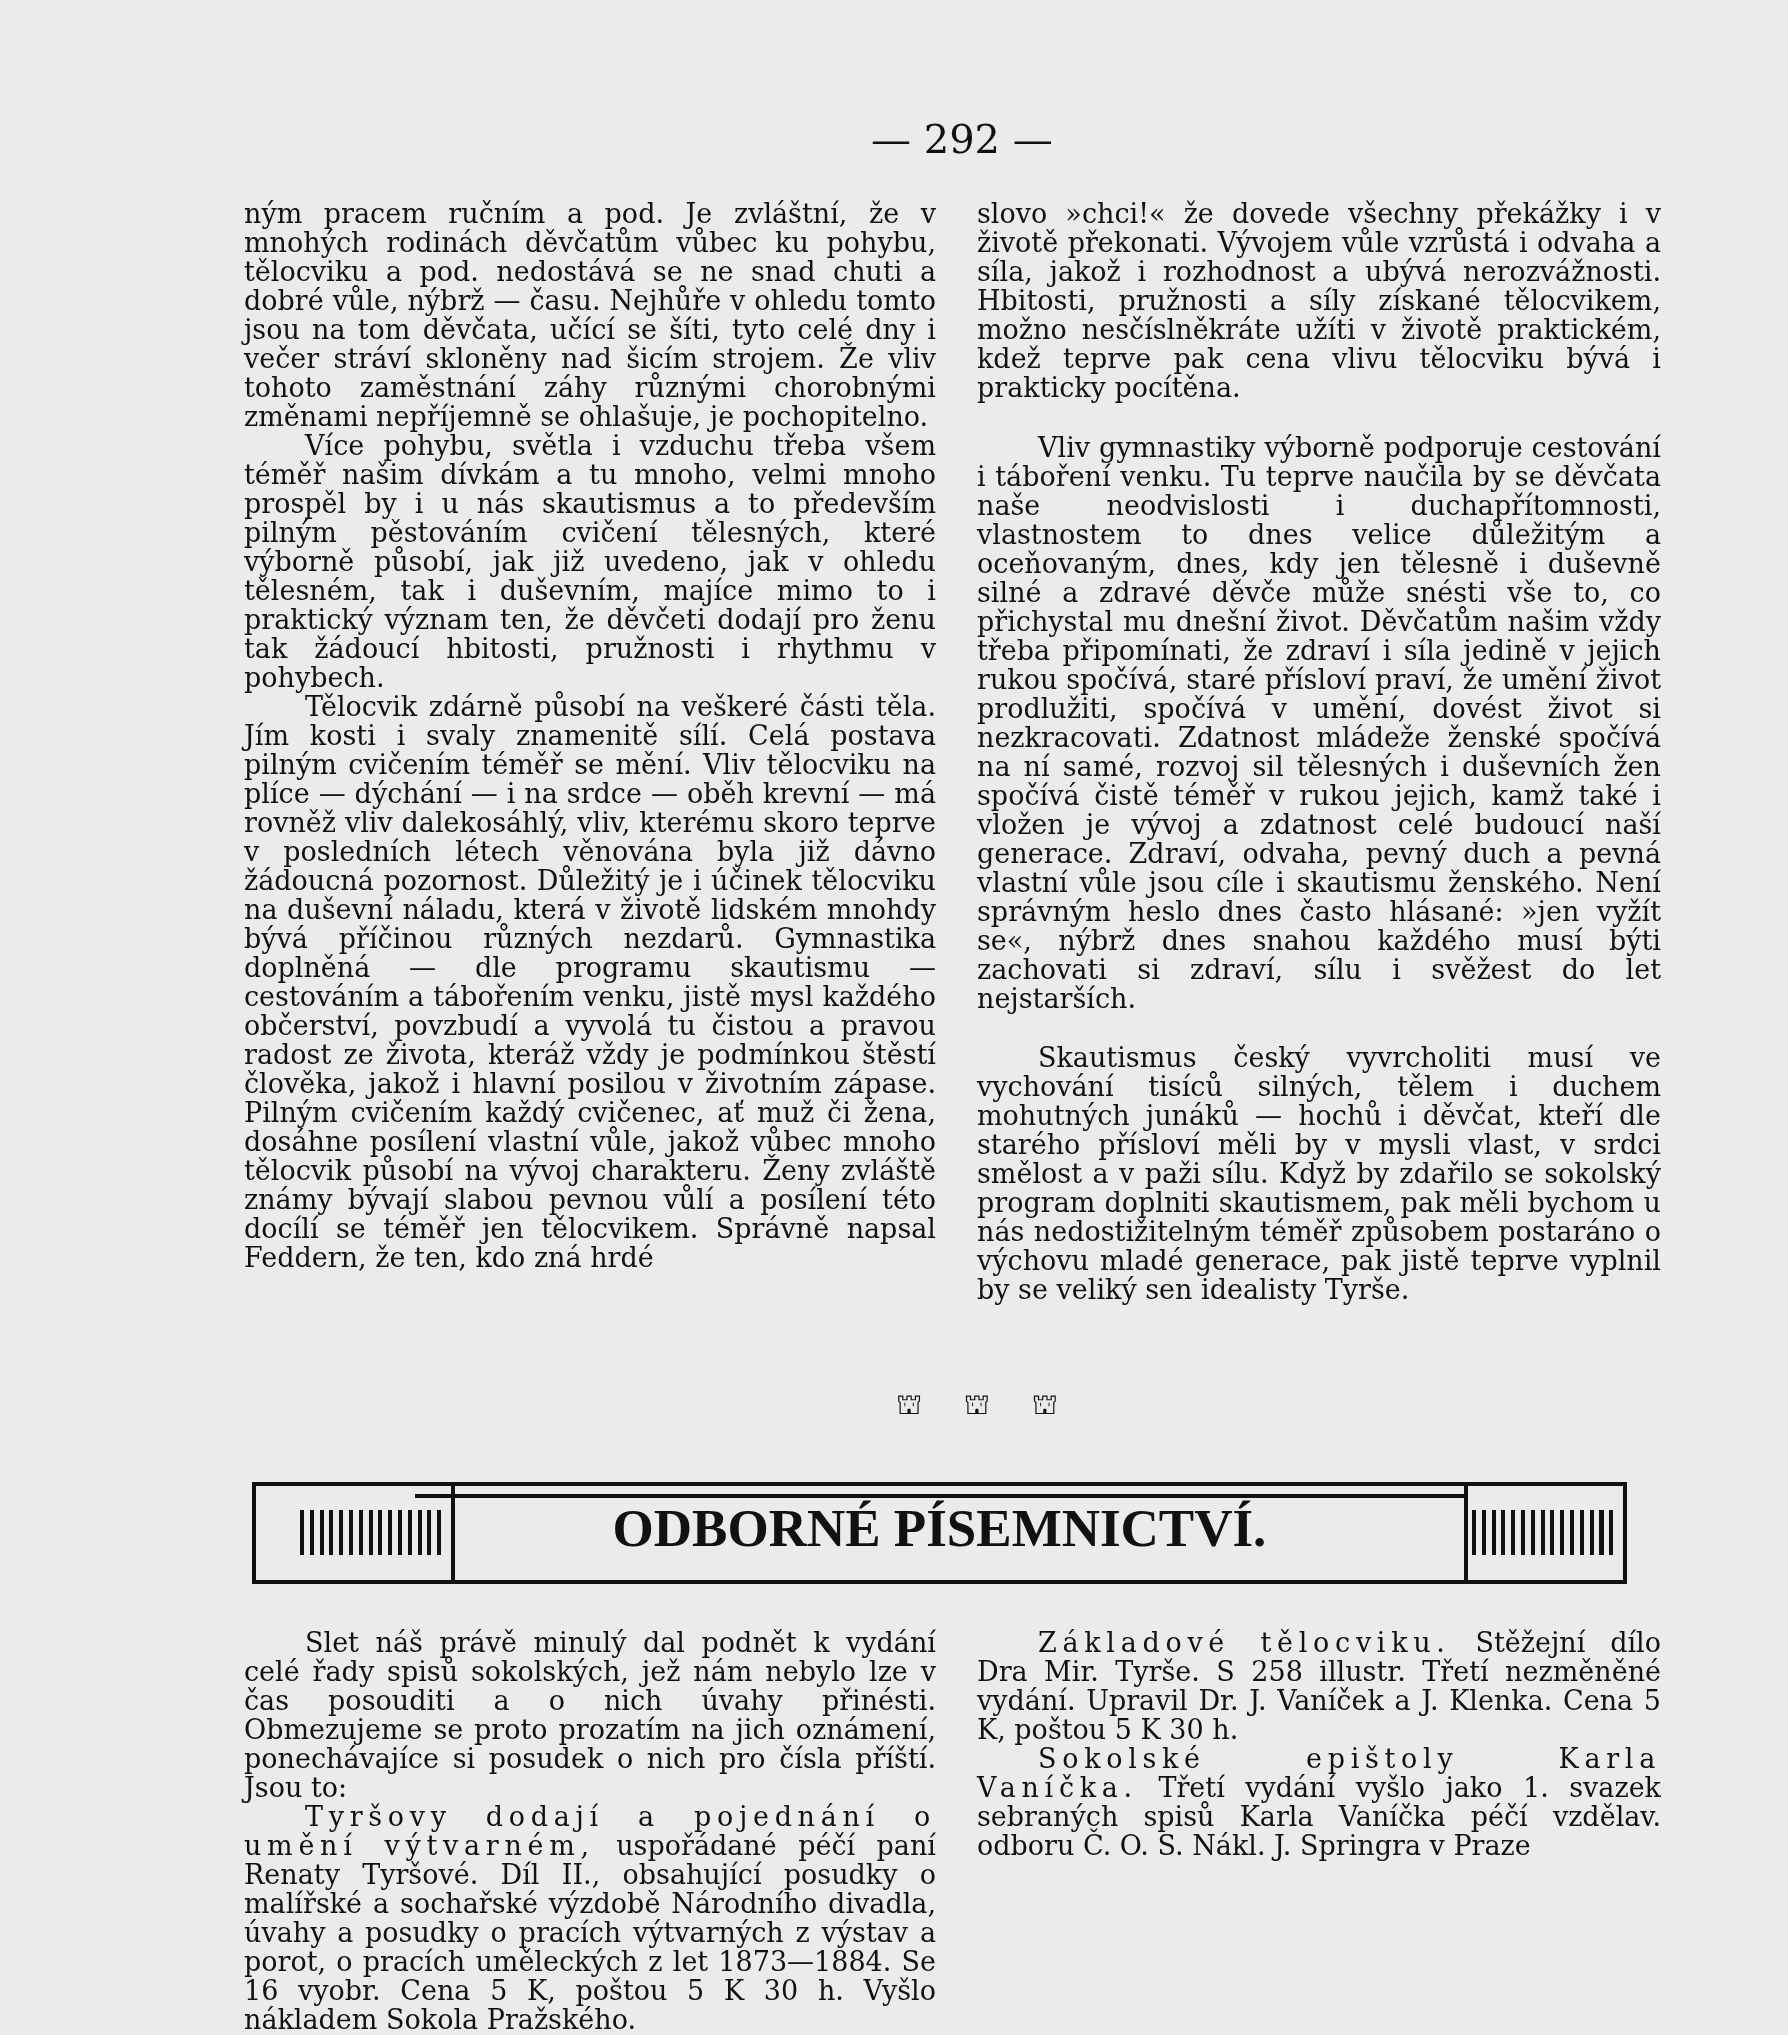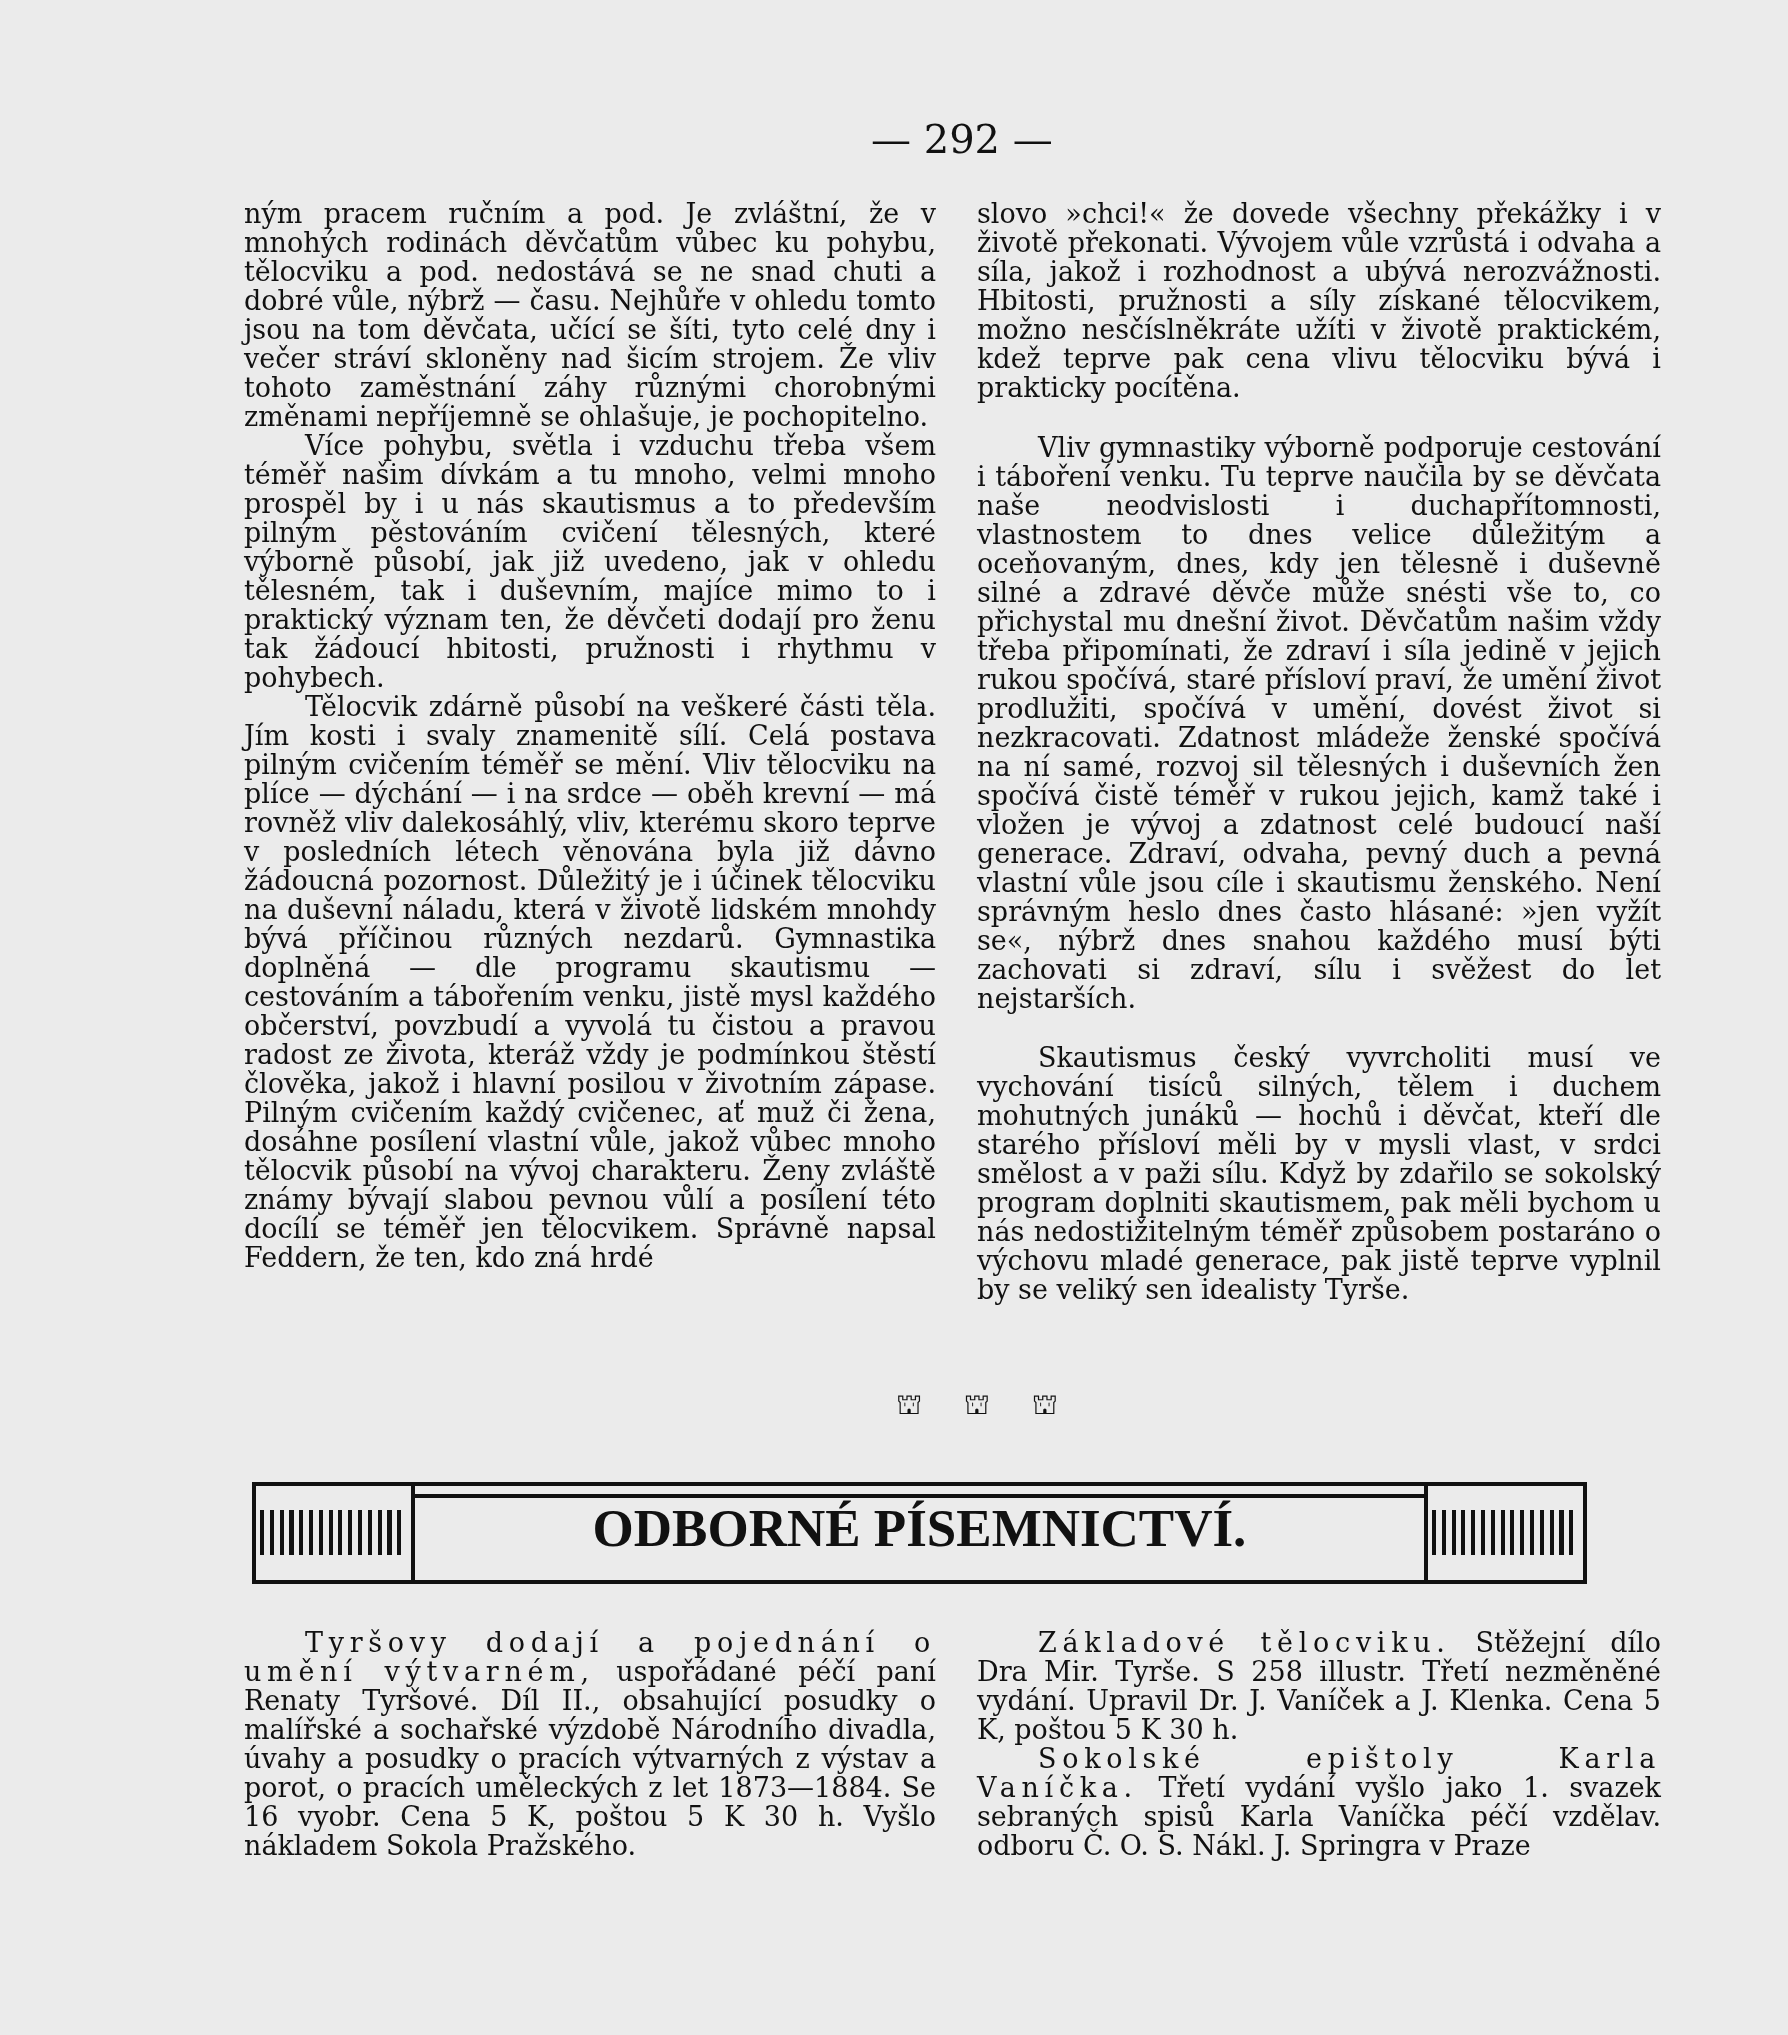--- a/index.html
+++ b/index.html
@@ -9,21 +9,21 @@
   .pagenum{position:absolute;top:116px;left:871px;font-size:40px;}
   .col{position:absolute;font-size:27px;line-height:29px;text-align:justify;}
   .col p{margin:0;}
   .col p.ind{text-indent:61px;}
   .col p.gap{margin-top:30.5px;}
   .sp{letter-spacing:5.7px;}
   #c1{left:244px;top:199px;width:692px;}
   #c2{left:977px;top:199px;width:684px;}
   .orn{position:absolute;top:1388px;left:896px;font-size:28.5px;letter-spacing:16.3px;}
   .banner{position:absolute;left:252px;top:1482px;width:1327px;height:94px;
-          border:4.1px solid #111;}
+          border:4.1px solid #111;padding-left:40px;}
   .banner .side{position:absolute;top:0;bottom:0;width:155px;border-right:4.1px solid #111;}
   .banner .side.r{right:0;border-right:none;border-left:4.1px solid #111;}
   .banner .rail{position:absolute;left:4.1px;right:4.1px;top:24.4px;height:45px;
      background:repeating-linear-gradient(90deg,#111 0 4.1px,transparent 4.1px 9.8px);}
   .banner .title{position:absolute;left:159px;right:159px;top:12.2px;text-align:center;
      font-size:53px;font-weight:bold;font-family:"Liberation Serif",serif;}
   .banner .line{position:absolute;left:159px;right:159px;top:8.1px;height:4.1px;background:#111;}
   #c3{left:244px;top:1628px;width:692px;}
   #c4{left:977px;top:1628px;width:684px;}
 </style>
@@ -52,20 +52,21 @@
         <div class="rail"></div>
       </div>
     <div class="line"></div>
     <div class="title">ODBORNÉ PÍSEMNICTVÍ.</div>
     <div class="side r">
         <div class="rail"></div>
       </div>
   </div>
 
   <div class="col" id="c3">
+    <p class="ind">Slet náš právě minulý dal podnět k vydání celé řady spisů sokolských, jež nám nebylo lze v čas posouditi a o nich úvahy přinésti. Obmezujeme se proto prozatím na jich oznámení, ponechávajíce si posudek o nich pro čísla příští. Jsou to:</p>
     <p class="ind"><span class="sp">Tyršovy dodají a pojednání o umění výtvarném,</span><span> uspořádané péčí paní Renaty Tyršové. Díl II., obsahující posudky o malířské a sochařské výzdobě Národního divadla, úvahy a posudky o pracích výtvarných z výstav a porot, o pracích uměleckých z let 1873—1884. Se 16 vyobr. Cena 5 K, poštou 5 K 30 h. Vyšlo nákladem Sokola Pražského.</span></p>
   </div>
 
   <div class="col" id="c4">
     <p class="ind"><span class="sp">Základové tělocviku.</span><span> Stěžejní dílo Dra Mir. Tyrše. S 258 illustr. Třetí nezměněné vydání. Upravil Dr. J. Vaníček a J. Klenka. Cena 5 K, poštou 5 K 30 h.</span></p>
     <p class="ind"><span class="sp">Sokolské epištoly Karla Vaníčka.</span><span> Třetí vydání vyšlo jako 1. svazek sebraných spisů Karla Vaníčka péčí vzdělav. odboru Č. O. S. Nákl. J. Springra v Praze</span></p>
   </div>
 </div>
 
 

